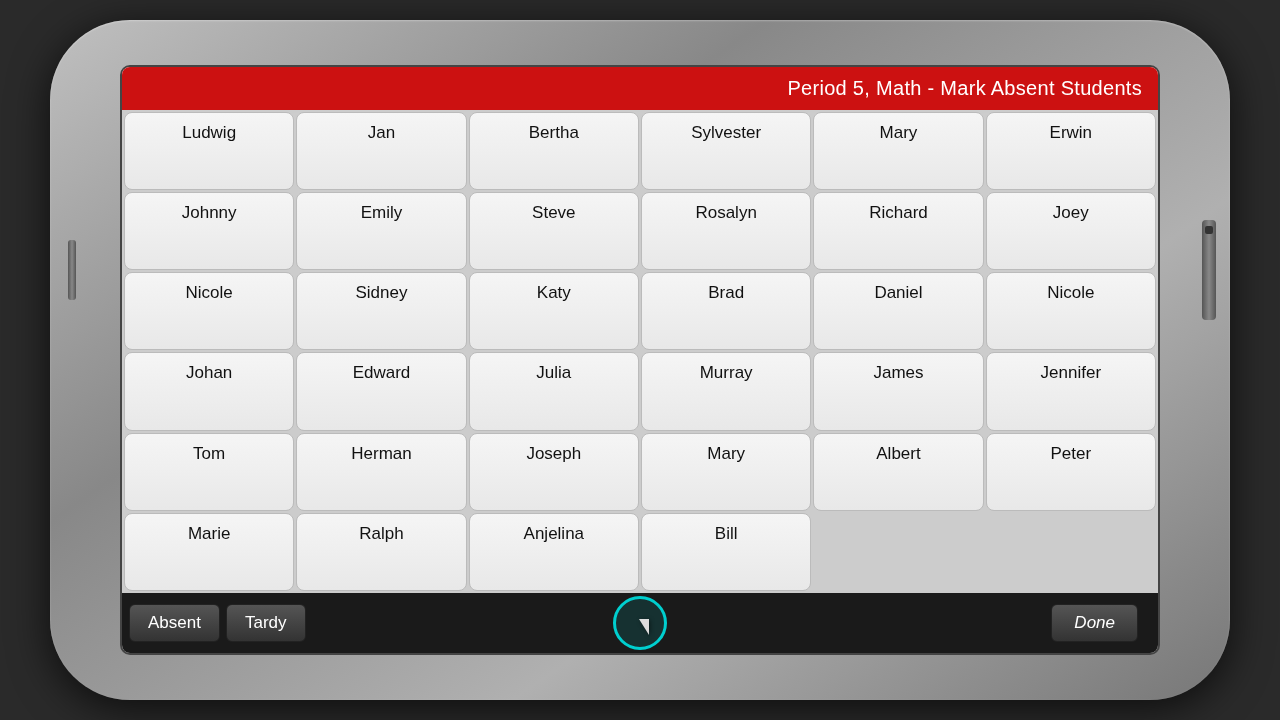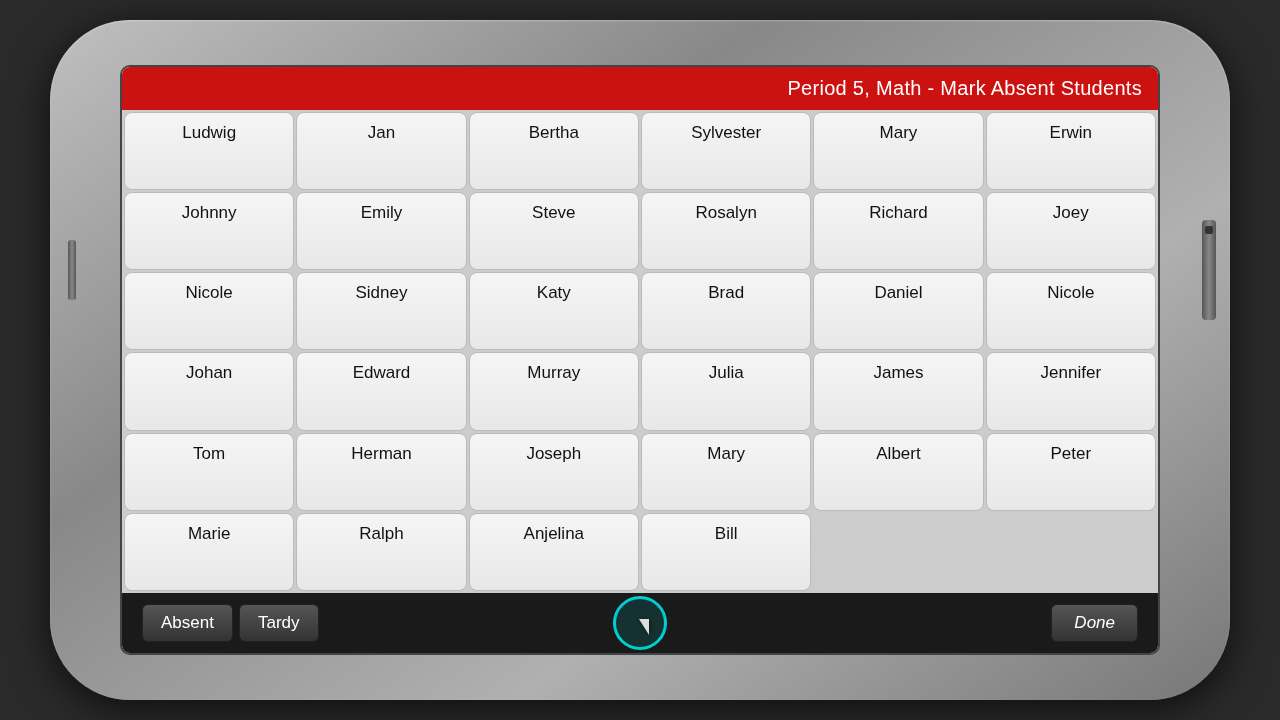--- a/index.html
+++ b/index.html
@@ -119,21 +119,21 @@
       font-weight: 400;
       color: #111;
       text-align: left;
     }
 
     
     .bottom-toolbar {
       background: #1a1a1a;
       display: flex;
       align-items: center;
-      padding: 0 20px;
+      padding: 0 7px;
       height: 60px;
       flex-shrink: 0;
       position: relative;
     }
 
     .toolbar-btn {
       background: linear-gradient(180deg, #555, #333);
       border: 1px solid #222;
       border-radius: 6px;
       color: #fff;
@@ -258,24 +258,24 @@
           <div class="student-cell">
             <span class="student-name">Nicole</span>
           </div>
           <div class="student-cell">
             <span class="student-name">Johan</span>
           </div>
           <div class="student-cell">
             <span class="student-name">Edward</span>
           </div>
           <div class="student-cell">
+            <span class="student-name">Julia</span>
+          </div>
+          <div class="student-cell">
             <span class="student-name">Murray</span>
-          </div>
-          <div class="student-cell">
-            <span class="student-name">Julia</span>
           </div>
           <div class="student-cell">
             <span class="student-name">James</span>
           </div>
           <div class="student-cell">
             <span class="student-name">Jennifer</span>
           </div>
           <div class="student-cell">
             <span class="student-name">Tom</span>
           </div>

